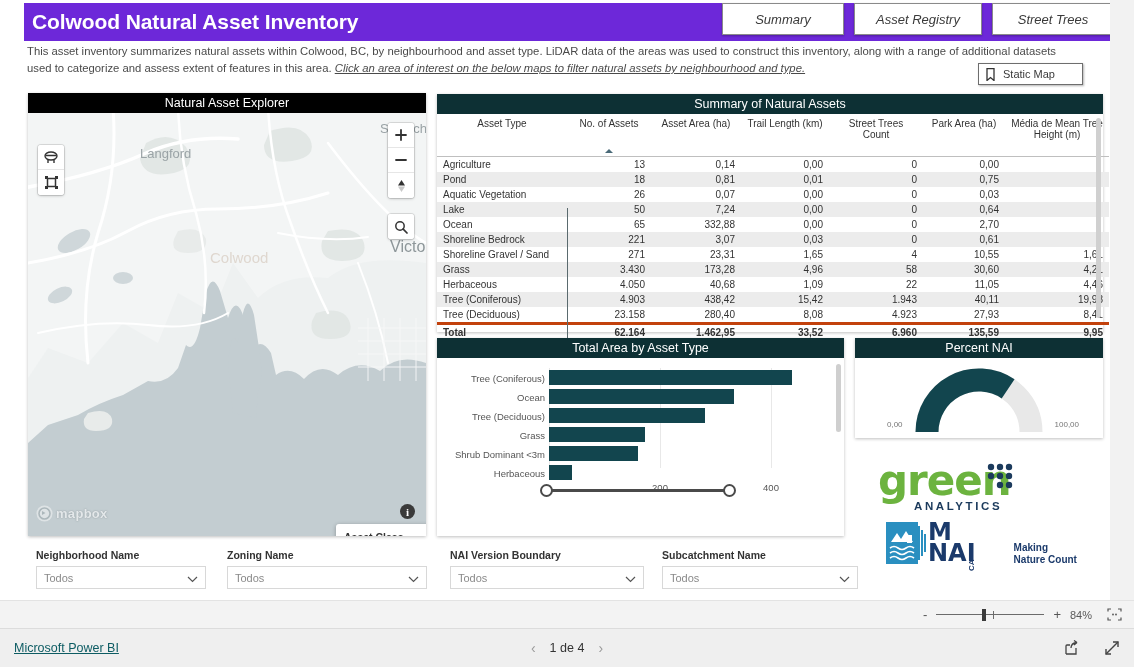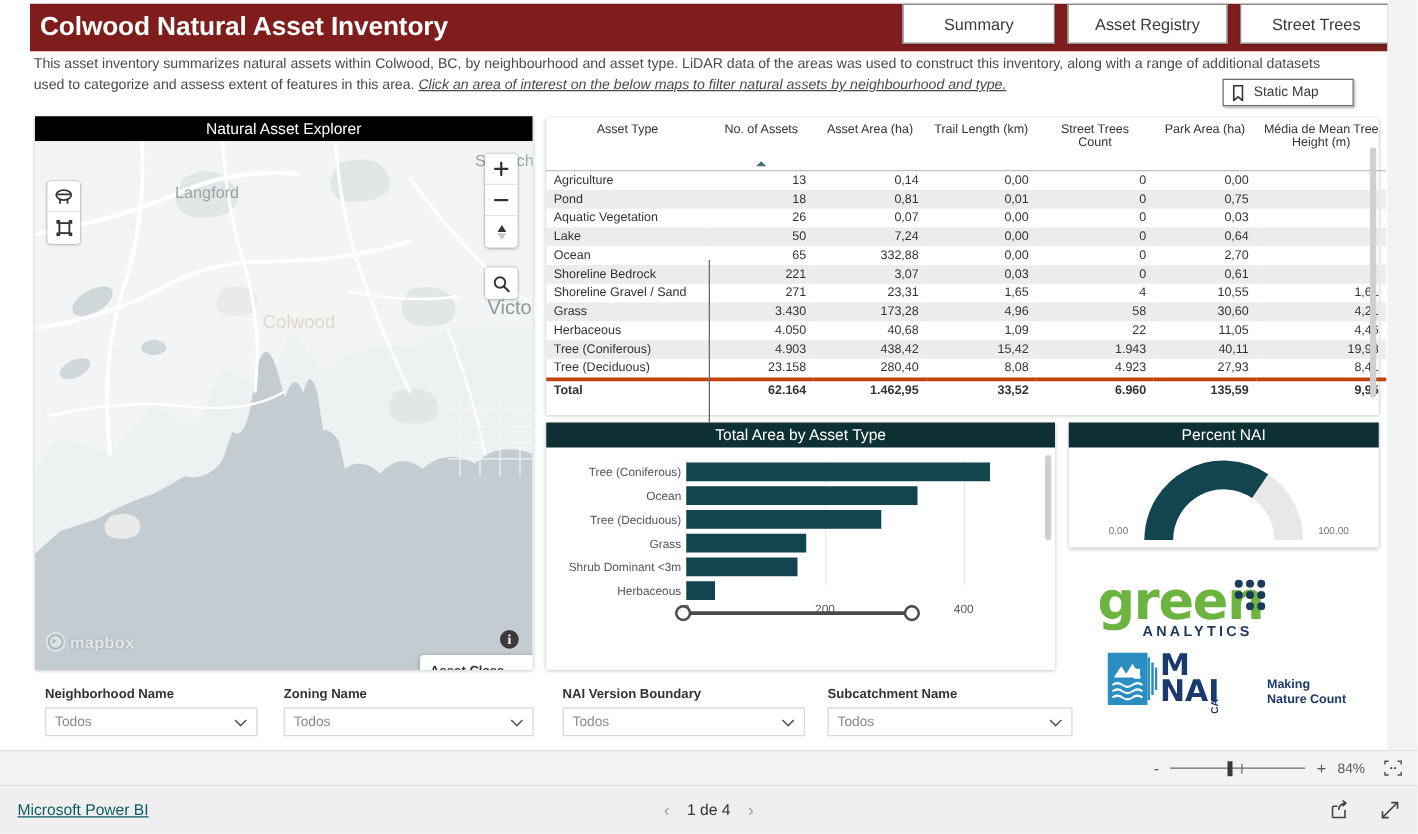--- a/index.html
+++ b/index.html
@@ -22,21 +22,21 @@
     left: 0; top: 0;
     width: 1110px; height: 600px;
     background: #ffffff;
     overflow: hidden;
   }
 
   
   .titlebar {
     position: absolute; left: 24px; top: 3px;
     width: 1086px; height: 38px;
-    background: #7f1d1d;
+    background: #6d28d9;
   }
   .title-text {
     position: absolute; left: 8px; top: 7px;
     color: #ffffff;
     font-size: 21px;
     font-weight: bold;
     letter-spacing: -0.1px;
     white-space: nowrap;
   }
 
@@ -47,20 +47,21 @@
   }
   .navtab {
     width: 122px; height: 32px;
     background: #ffffff;
     border: 1px solid #8a8a8a;
     color: #3a3a3a;
     font-size: 13px;
     display: flex; align-items: center; justify-content: center;
     cursor: pointer;
     box-shadow: 0 1px 2px rgba(0,0,0,.28);
+    font-style: italic;
   }
   .navtab.wide { width: 128px; }
 
   
   .desc {
     position: absolute; left: 27px; top: 43px;
     width: 1050px;
     font-size: 11.3px;
     color: #4a4a4a;
     line-height: 17px;
@@ -557,20 +558,21 @@
             <circle cx="8.5" cy="8.5" r="5.5" fill="none" stroke="#9aa6aa" stroke-width="1.6"></circle>
             <path d="M6 10 L9.5 8 L6 6 Z" fill="#9aa6aa"></path>
           </svg>
           <span class="mapbox-word">mapbox</span>
         </div>
         <div class="info-dot">i</div>
       </div>
     </div>
 
     <div class="tablepanel">
+      <div class="panel-hdr hdr-teal">Summary of Natural Assets</div>
       <div class="vline"></div>
       <table class="summary">
         <thead>
           <tr>
             <th class="c0">Asset Type</th>
             <th class="num" style="width:84px">
               <span>No. of Assets</span>
               <span class="sortarrow"></span>
             </th>
             <th class="num" style="width:90px">Asset Area (ha)</th>

